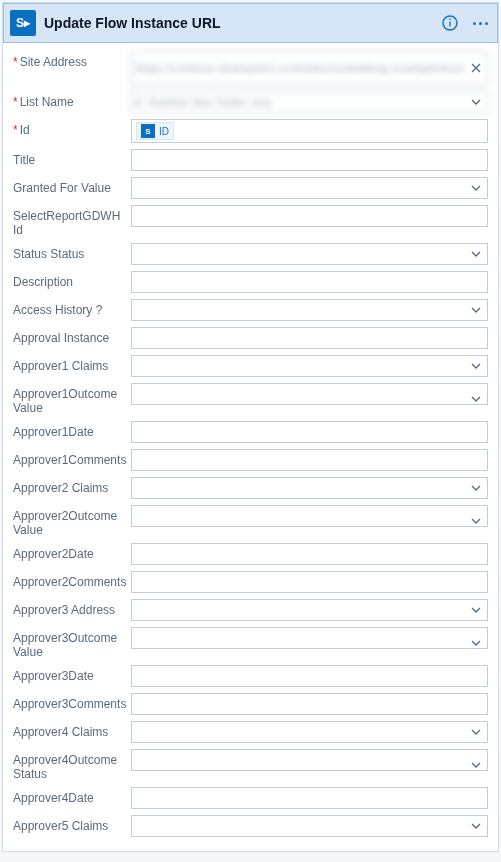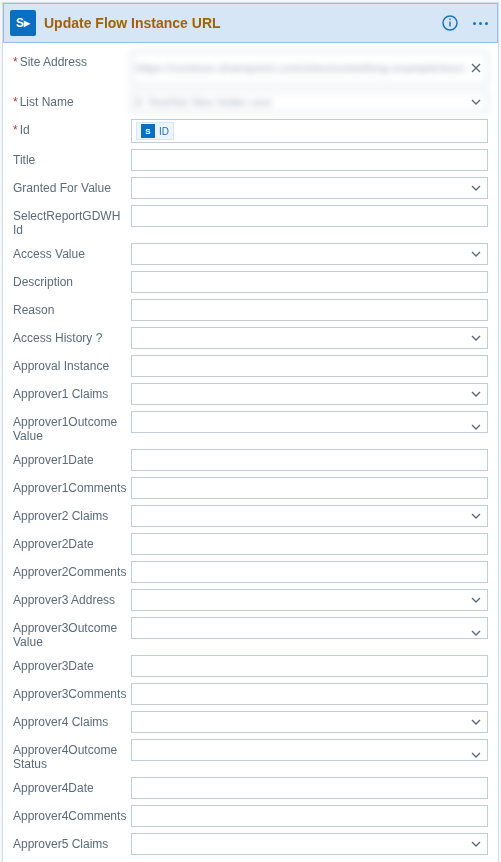--- a/index.html
+++ b/index.html
@@ -8,21 +8,21 @@
     .card-header {
       background:#d6e6f7; border:1px solid #99bde6;
       height:40px; display:flex; align-items:center;
       padding:0 6px; gap:8px;
     }
     .hdr-icon {
       width:26px; height:26px; background:#0b6fc1;
       display:flex; align-items:center; justify-content:center;
       color:#fff; font-weight:700; font-size:12px; border-radius:2px;
     }
-    .hdr-title { flex:1; font-size:14px; color:#a16207; font-weight:600; }
+    .hdr-title { flex:1; font-size:14px; color:#0f172a; font-weight:600; }
     .hdr-btn {
       width:22px; height:22px; display:flex; align-items:center;
       justify-content:center; cursor:pointer; color:#1773c7;
     }
     .hdr-btn.info svg circle{fill:none;stroke:#1773c7;stroke-width:1.5}
     .dots { display:flex; gap:3px; }
     .dots span { width:3px;height:3px;border-radius:50%;background:#1773c7; }
     .body { padding:8px 8px; }
     .row { display:flex; margin-bottom:6px; }
     .label {
@@ -127,36 +127,32 @@
               <svg class="chevron" viewBox="0 0 14 14">
                 <path d="M3 5 L7 9 L11 5" fill="none" stroke="#5a6b7b" stroke-width="1.4"></path>
               </svg>
             </div></div>
         </div>
         <div class="row">
           <div class="label">SelectReportGDWH Id</div>
           <div class="control"><input class="input" style=""></div>
         </div>
         <div class="row">
-          <div class="label">Access Value</div>
+          <div class="label">Status Status</div>
           <div class="control"><input class="input" style=""><div class="dd-caron">
               <svg class="chevron" viewBox="0 0 14 14">
                 <path d="M3 5 L7 9 L11 5" fill="none" stroke="#5a6b7b" stroke-width="1.4"></path>
               </svg>
             </div></div>
         </div>
         <div class="row">
           <div class="label">Description</div>
           <div class="control"><input class="input" style=""></div>
         </div>
         <div class="row">
-          <div class="label">Reason</div>
-          <div class="control"><input class="input" style=""></div>
-        </div>
-        <div class="row">
           <div class="label">Access History ?</div>
           <div class="control"><input class="input" style=""><div class="dd-caron">
               <svg class="chevron" viewBox="0 0 14 14">
                 <path d="M3 5 L7 9 L11 5" fill="none" stroke="#5a6b7b" stroke-width="1.4"></path>
               </svg>
             </div></div>
         </div>
         <div class="row">
           <div class="label">Approval Instance</div>
           <div class="control"><input class="input" style=""></div>
@@ -187,20 +183,28 @@
         </div>
         <div class="row">
           <div class="label">Approver2 Claims</div>
           <div class="control"><input class="input" style=""><div class="dd-caron">
               <svg class="chevron" viewBox="0 0 14 14">
                 <path d="M3 5 L7 9 L11 5" fill="none" stroke="#5a6b7b" stroke-width="1.4"></path>
               </svg>
             </div></div>
         </div>
         <div class="row">
+          <div class="label">Approver2Outcome Value</div>
+          <div class="control"><input class="input" style=""><div class="dd-caron">
+              <svg class="chevron" viewBox="0 0 14 14">
+                <path d="M3 5 L7 9 L11 5" fill="none" stroke="#5a6b7b" stroke-width="1.4"></path>
+              </svg>
+            </div></div>
+        </div>
+        <div class="row">
           <div class="label">Approver2Date</div>
           <div class="control"><input class="input" style=""></div>
         </div>
         <div class="row">
           <div class="label">Approver2Comments</div>
           <div class="control"><input class="input" style=""></div>
         </div>
         <div class="row">
           <div class="label">Approver3 Address</div>
           <div class="control"><input class="input" style=""><div class="dd-caron">
@@ -236,24 +240,20 @@
         <div class="row">
           <div class="label">Approver4Outcome Status</div>
           <div class="control"><input class="input" style=""><div class="dd-caron">
               <svg class="chevron" viewBox="0 0 14 14">
                 <path d="M3 5 L7 9 L11 5" fill="none" stroke="#5a6b7b" stroke-width="1.4"></path>
               </svg>
             </div></div>
         </div>
         <div class="row">
           <div class="label">Approver4Date</div>
-          <div class="control"><input class="input" style=""></div>
-        </div>
-        <div class="row">
-          <div class="label">Approver4Comments</div>
           <div class="control"><input class="input" style=""></div>
         </div>
         <div class="row">
           <div class="label">Approver5 Claims</div>
           <div class="control"><input class="input" style=""><div class="dd-caron">
               <svg class="chevron" viewBox="0 0 14 14">
                 <path d="M3 5 L7 9 L11 5" fill="none" stroke="#5a6b7b" stroke-width="1.4"></path>
               </svg>
             </div></div>
         </div>

